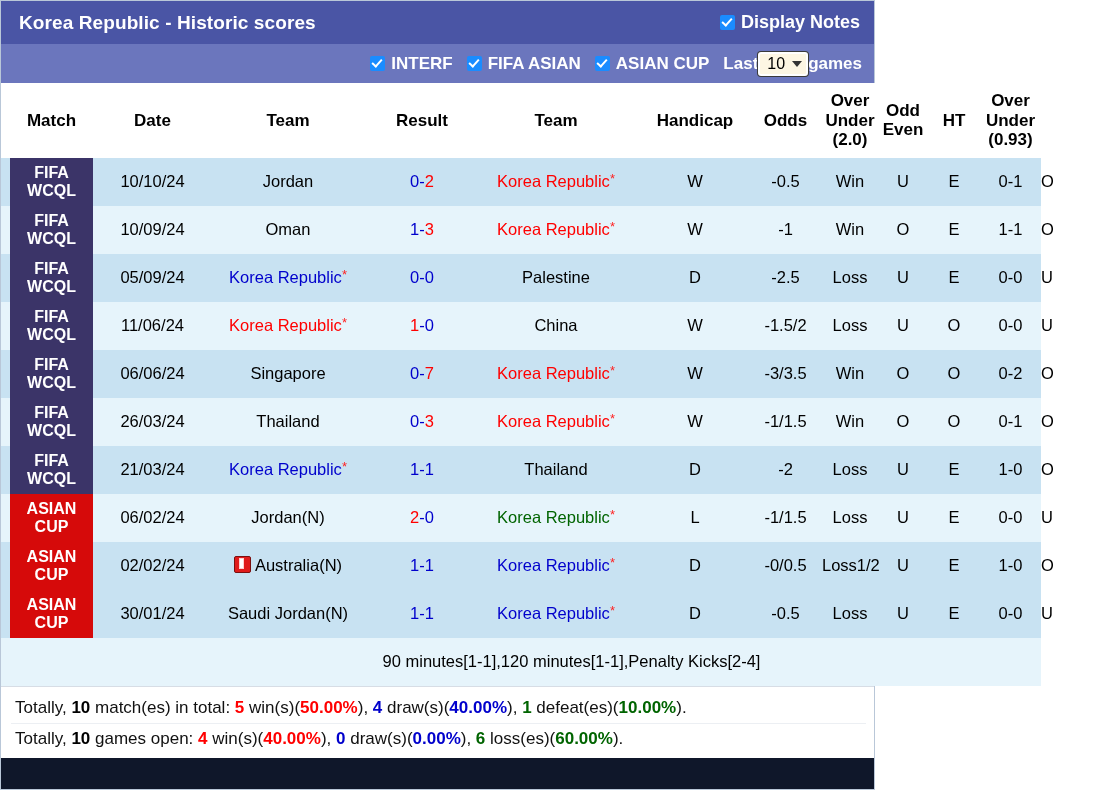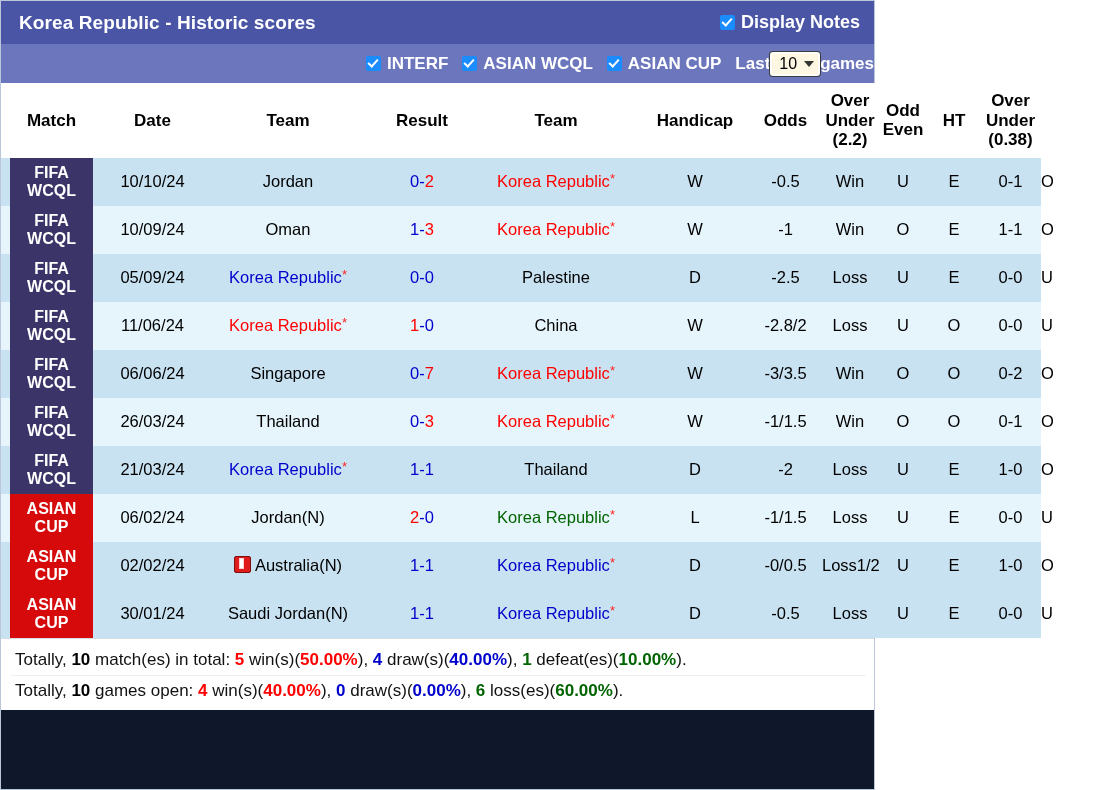--- a/index.html
+++ b/index.html
@@ -44,20 +44,21 @@
     border:solid #fff;border-width:0 2px 2px 0;
     transform:rotate(42deg);
   }
   .chk-label{color:#fff;font-size:18px;font-weight:bold;}
 
   
   .filterbar{
     height:39px;
     background:#6b76bd;
     display:flex;align-items:center;justify-content:flex-end;
+    padding-right:12px;
     box-sizing:border-box;
     gap:14px;
   }
   .filterbar .chk-label{font-size:17px;}
   .lastgames{display:flex;align-items:center;gap:0;color:#fff;font-size:17px;font-weight:bold;}
   .selectbox{
     background:#fdf6e3;
     border:2px solid #ffffff;
     border-radius:3px;
     padding:1px 4px 1px 7px;
@@ -158,21 +159,21 @@
     </div>
   </div>
 
   <div class="filterbar">
     <div class="chk-wrap">
       <span class="chk"></span>
       <span class="chk-label">INTERF</span>
     </div>
     <div class="chk-wrap">
       <span class="chk"></span>
-      <span class="chk-label">ASIAN WCQL</span>
+      <span class="chk-label">FIFA ASIAN</span>
     </div>
     <div class="chk-wrap">
       <span class="chk"></span>
       <span class="chk-label">ASIAN CUP</span>
     </div>
     <div class="lastgames">
       <span>Last</span>
       <span class="selectbox">
         <span>10</span>
         <span class="caret"></span>
@@ -200,31 +201,31 @@
         <th>Match</th>
         <th>Date</th>
         <th>Team</th>
         <th>Result</th>
         <th>Team</th>
         <th>Handicap</th>
         <th>Odds</th>
         <th>
           <span>Over</span><br>
           <span>Under</span><br>
-          <span>(2.2)</span>
+          <span>(2.0)</span>
         </th>
         <th>
           <span>Odd</span><br>
           <span>Even</span>
         </th>
         <th>HT</th>
         <th>
           <span>Over</span><br>
           <span>Under</span><br>
-          <span>(0.38)</span>
+          <span>(0.93)</span>
         </th>
       </tr>
     </thead>
     <tbody id="scores-body">
         <tr class="r-odd">
           <td class="badge-cell">
             <div class="badge wcql">
               <span style="display: block;">FIFA</span>
               <span style="display: block;">WCQL</span>
             </div>
@@ -284,21 +285,21 @@
             <div class="badge wcql">
               <span style="display: block;">FIFA</span>
               <span style="display: block;">WCQL</span>
             </div>
           </td>
           <td>11/06/24</td>
           <td><span class="red">Korea Republic</span><span class="star">*</span></td>
           <td><span class="red">1</span><span class="blue">-</span><span class="blue">0</span></td>
           <td><span class="black">China</span></td>
           <td class="red">W</td>
-          <td class="blue">-2.8/2</td>
+          <td class="blue">-1.5/2</td>
           <td class="green">Loss</td>
           <td class="green">U</td>
           <td class="green">O</td>
           <td class="black">0-0</td>
           <td class="green">U</td>
         </tr>
         <tr class="r-odd">
           <td class="badge-cell">
             <div class="badge wcql">
               <span style="display: block;">FIFA</span>
@@ -405,20 +406,24 @@
           <td><span class="blue">1</span><span class="blue">-</span><span class="blue">1</span></td>
           <td><span class="blue">Korea Republic</span><span class="star">*</span></td>
           <td class="blue">D</td>
           <td class="blue">-0.5</td>
           <td class="green">Loss</td>
           <td class="green">U</td>
           <td class="red">E</td>
           <td class="black">0-0</td>
           <td class="green">U</td>
         </tr>
+        <tr class="note-even">
+          <td class="badge-cell"></td>
+          <td class="note" colspan="10">90 minutes[1-1],120 minutes[1-1],Penalty Kicks[2-4]</td>
+        </tr>
       </tbody>
   </table>
 
   <div class="summary">
     <p>
       <span>Totally, </span><b class="black">10</b><span> match(es) in total: </span><b class="red">5</b><span> win(s)(</span><b class="red">50.00%</b><span>), </span><b class="blue">4</b><span> draw(s)(</span><b class="blue">40.00%</b><span>), </span><b class="green">1</b><span> defeat(es)(</span><b class="green">10.00%</b><span>).</span>
     </p>
     <p>
       <span>Totally, </span><b class="black">10</b><span> games open: </span><b class="red">4</b><span> win(s)(</span><b class="red">40.00%</b><span>), </span><b class="blue">0</b><span> draw(s)(</span><b class="blue">0.00%</b><span>), </span><b class="green">6</b><span> loss(es)(</span><b class="green">60.00%</b><span>).</span>
     </p>

